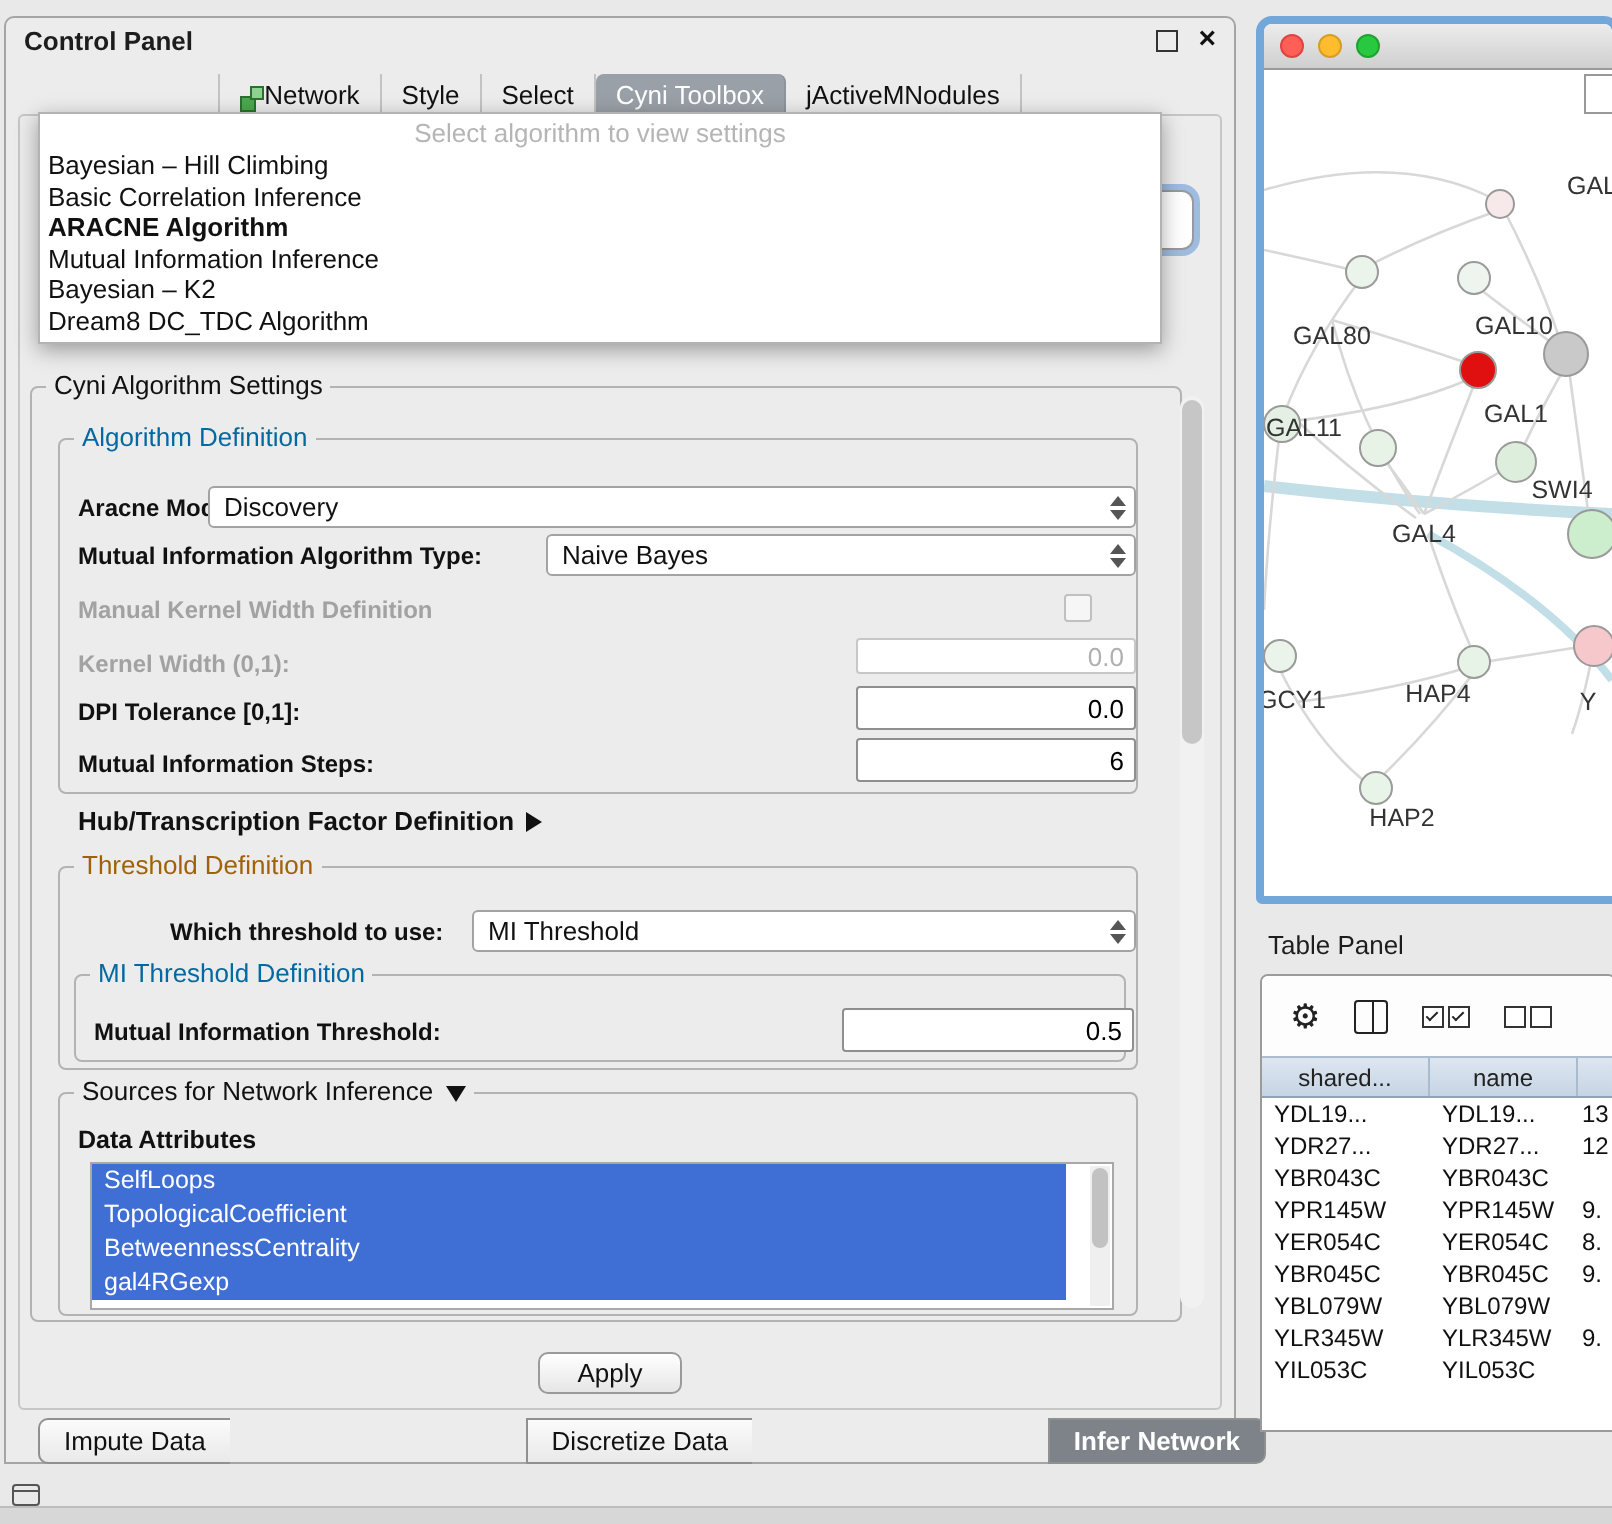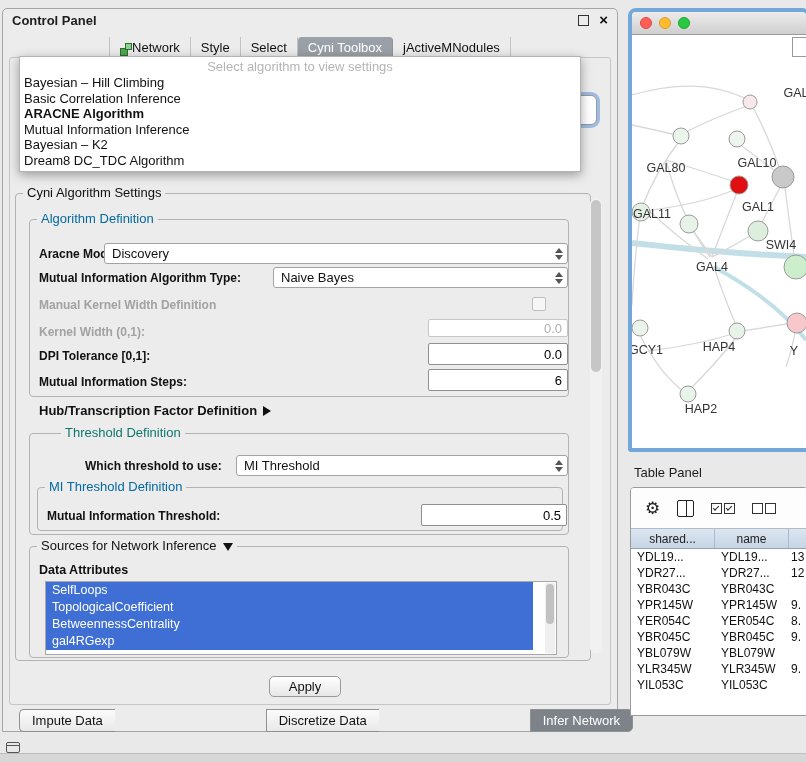--- a/index.html
+++ b/index.html
@@ -35,21 +35,21 @@
   .help-btn{position:absolute;left:568px;top:86px;width:26px;height:30px;background:#fff;border:1px solid #9a9a9a;border-radius:6px;box-shadow:0 0 0 3px rgba(106,156,219,.6);z-index:5;box-sizing:border-box;}
   
   .dd-popup{position:absolute;left:16px;top:47px;width:560px;background:#fff;border:1px solid #b3b3b3;box-shadow:0 3px 10px rgba(0,0,0,.35);z-index:50;padding:2px 0 3px 0;}
   .dd-placeholder{color:#b5b5b5;text-align:center;font-size:13px;height:16px;line-height:16px;}
   .dd-item{font-size:13px;height:15.5px;line-height:15.5px;padding-left:4px;white-space:nowrap;}
   .dd-item.selected{font-weight:bold;}
   
   .group{position:absolute;border:1px solid #b3b3b3;border-radius:4px;box-sizing:border-box;}
   .group-title{position:absolute;top:-9px;left:7px;background:#ececec;padding:0 4px;font-size:13px;white-space:nowrap;}
   .t-blue{color:#0369a1;}
-  .t-green{color:#0f766e;margin-left:24px;}
+  .t-green{color:#a16207;}
   .lbl{position:absolute;font-weight:bold;font-size:12px;white-space:nowrap;}
   .lbl.dis{color:#a2a2a2;}
   .combo{position:absolute;background:#fff;border:1px solid #a3a3a3;border-radius:3px;display:flex;align-items:center;padding:0 18px 0 7px;font-size:13px;box-sizing:border-box;}
   .combo .spin{position:absolute;right:4px;top:50%;margin-top:-6px;width:9px;height:12px;}
   .combo .spin::before{content:"";position:absolute;left:1px;top:0;border-left:4px solid transparent;border-right:4px solid transparent;border-bottom:5px solid #555;}
   .combo .spin::after{content:"";position:absolute;left:1px;bottom:0;border-left:4px solid transparent;border-right:4px solid transparent;border-top:5px solid #555;}
   .txtin{position:absolute;border:1px solid #8f8f8f;background:#fff;text-align:right;padding:0 5px;font-size:13px;font-family:inherit;box-sizing:border-box;border-radius:2px;}
   .txtin.dis{border-color:#c7c7c7;color:#b0b0b0;}
   .chk{position:absolute;width:14px;height:14px;border:1px solid #c0c0c0;background:#f6f6f6;border-radius:2px;box-sizing:border-box;}
   .tri-right{display:inline-block;width:0;height:0;border-top:5px solid transparent;border-bottom:5px solid transparent;border-left:8px solid #111;margin-left:6px;vertical-align:-1px;}
@@ -61,21 +61,21 @@
   .src-scroll{position:absolute;right:1px;top:1px;width:10px;height:70px;background:#efefef;}
   .src-thumb{position:absolute;left:1px;top:1px;width:8px;height:40px;background:#c2c2c2;border-radius:4px;}
   
   .set-scroll{position:absolute;left:574px;top:4px;width:12px;height:456px;background:#f1f1f1;border-radius:6px;}
   .set-thumb{position:absolute;left:1px;top:2px;width:10px;height:172px;background:#c6c6c6;border-radius:5px;}
   
   .apply-btn{position:absolute;left:266px;top:667px;width:72px;height:21px;background:linear-gradient(#ffffff,#e6e6e6);border:1px solid #9a9a9a;border-radius:5px;font-size:13px;text-align:center;line-height:19px;box-sizing:border-box;}
   .bottom-tabs{position:absolute;left:16px;top:700px;width:100%;display:flex;justify-content:space-between;}
   .seg{border:1px solid #909090;background:linear-gradient(#fbfbfb,#e9e9e9);padding:3px 12px;font-size:13px;border-right:none;}
   .seg:first-child{border-radius:5px 0 0 5px;}
-  .seg:last-child{border-radius:0 5px 5px 0;border-right:1px solid #909090;}
+  .seg:last-child{border-radius:0 5px 5px 0;border-right:1px solid #909090;font-weight:bold;}
   .seg.active{background:#7e838a;color:#fff;}
   
   #net-window{
     position:absolute;left:628px;top:8px;width:182px;height:444px;
     border:4px solid #74a7d9;border-radius:8px 8px 3px 3px;background:#fff;box-sizing:border-box;overflow:hidden;
   }
   .mac-titlebar{height:22px;background:linear-gradient(#ececec,#cfcfcf);border-bottom:1px solid #9a9a9a;display:flex;align-items:center;padding-left:8px;gap:7px;}
   .tl{width:12px;height:12px;border-radius:50%;box-sizing:border-box;}
   .tl.red{background:#ff5f57;border:1px solid #e0443e;}
   .tl.yellow{background:#febc2e;border:1px solid #d89e24;}

